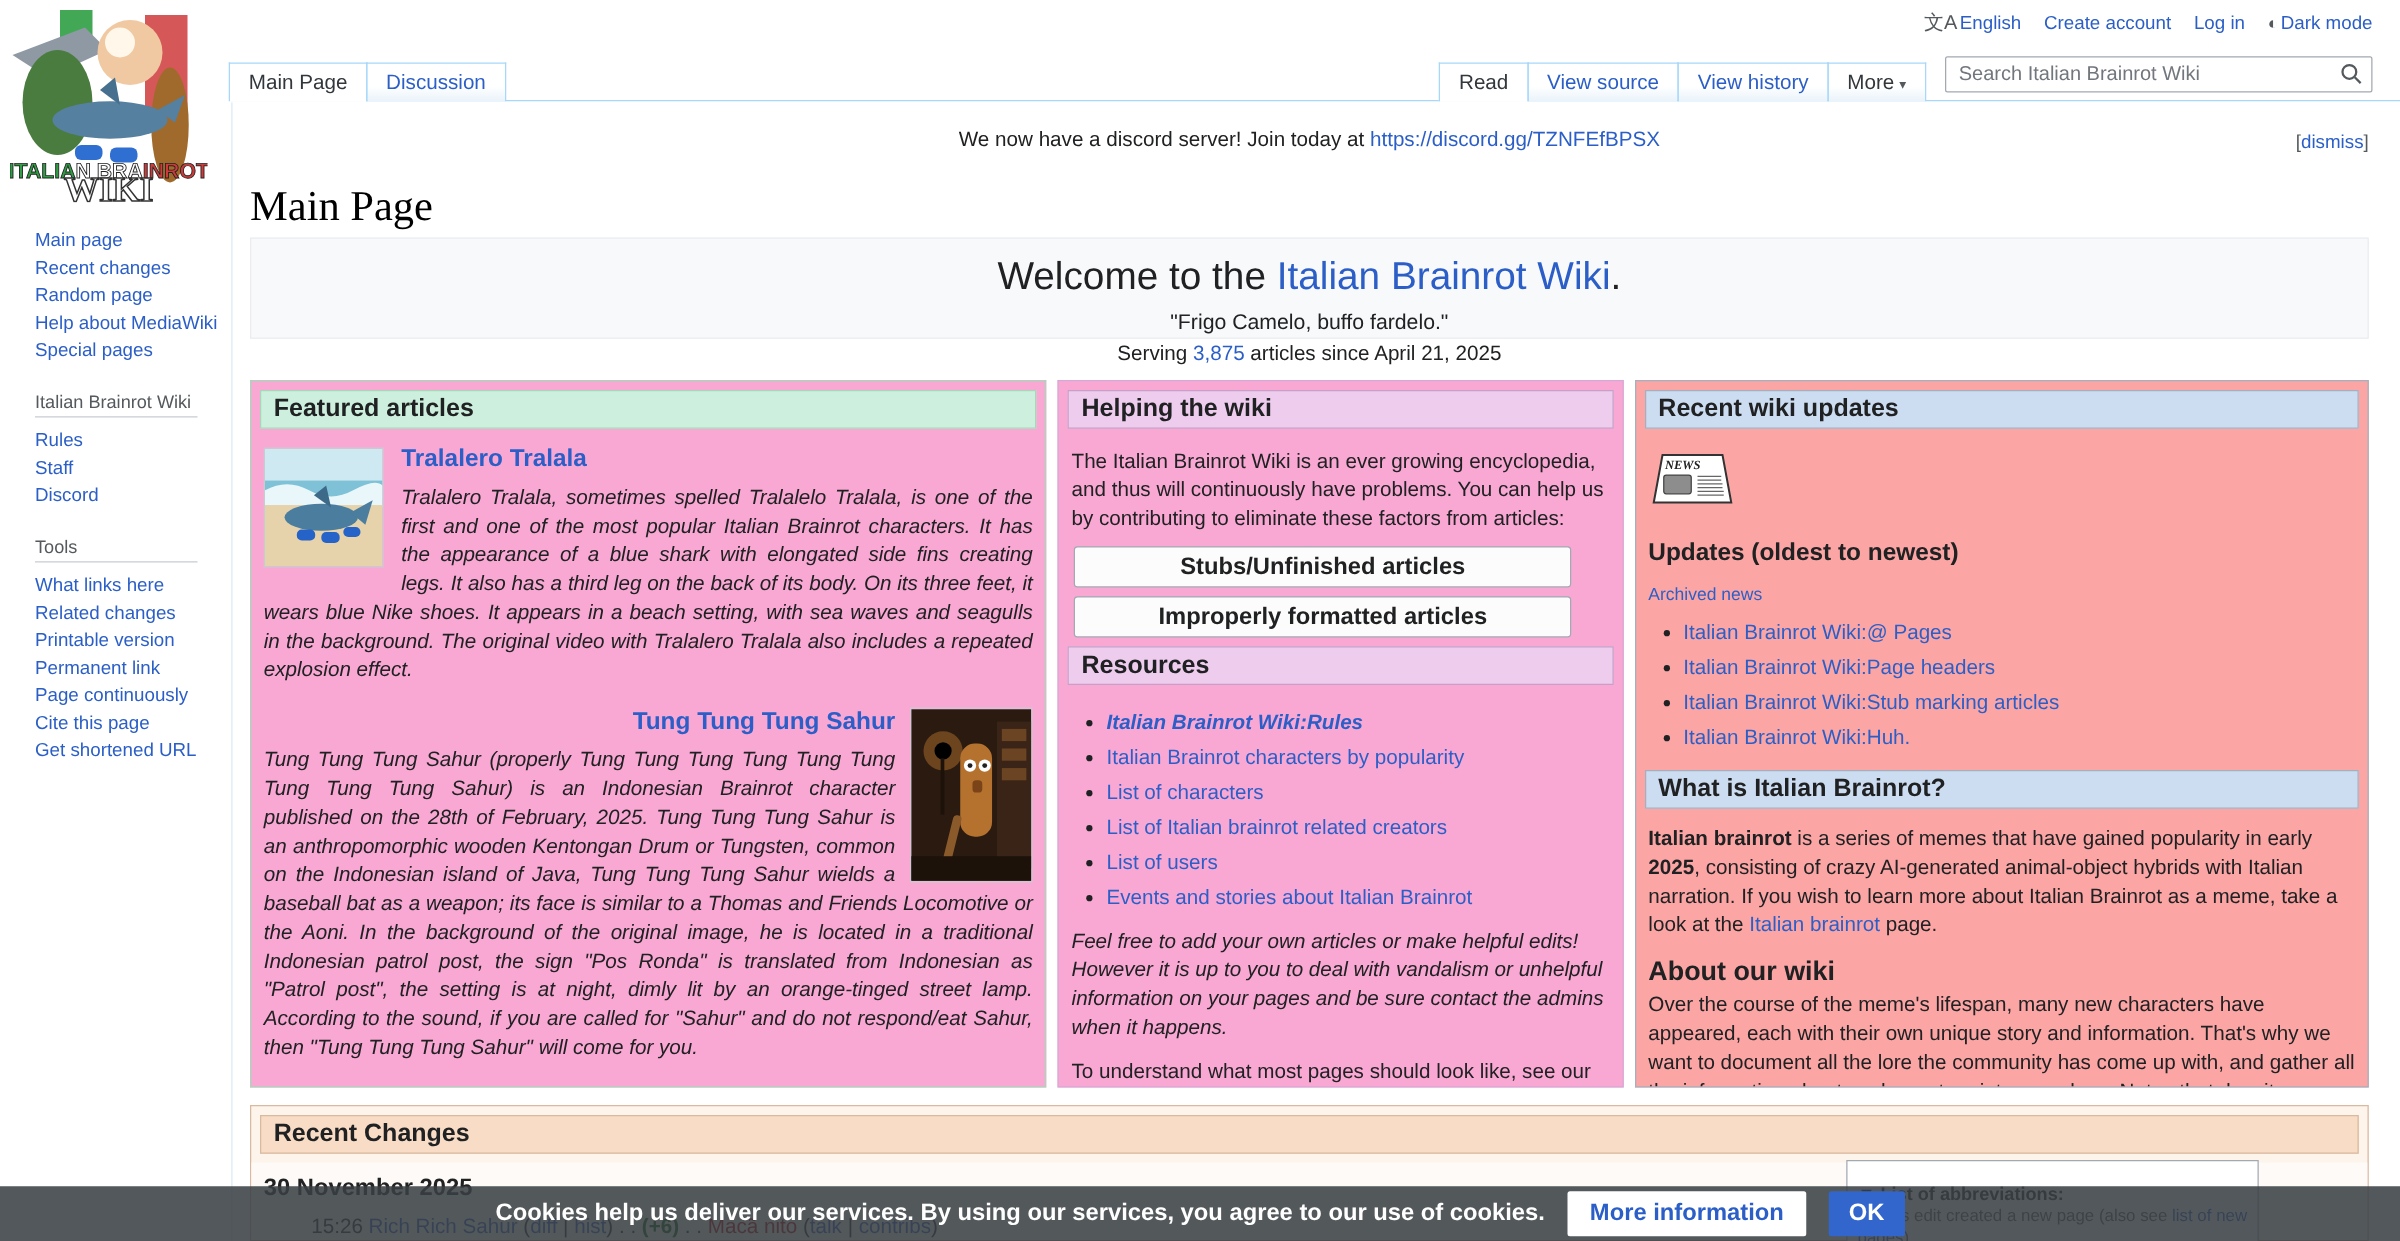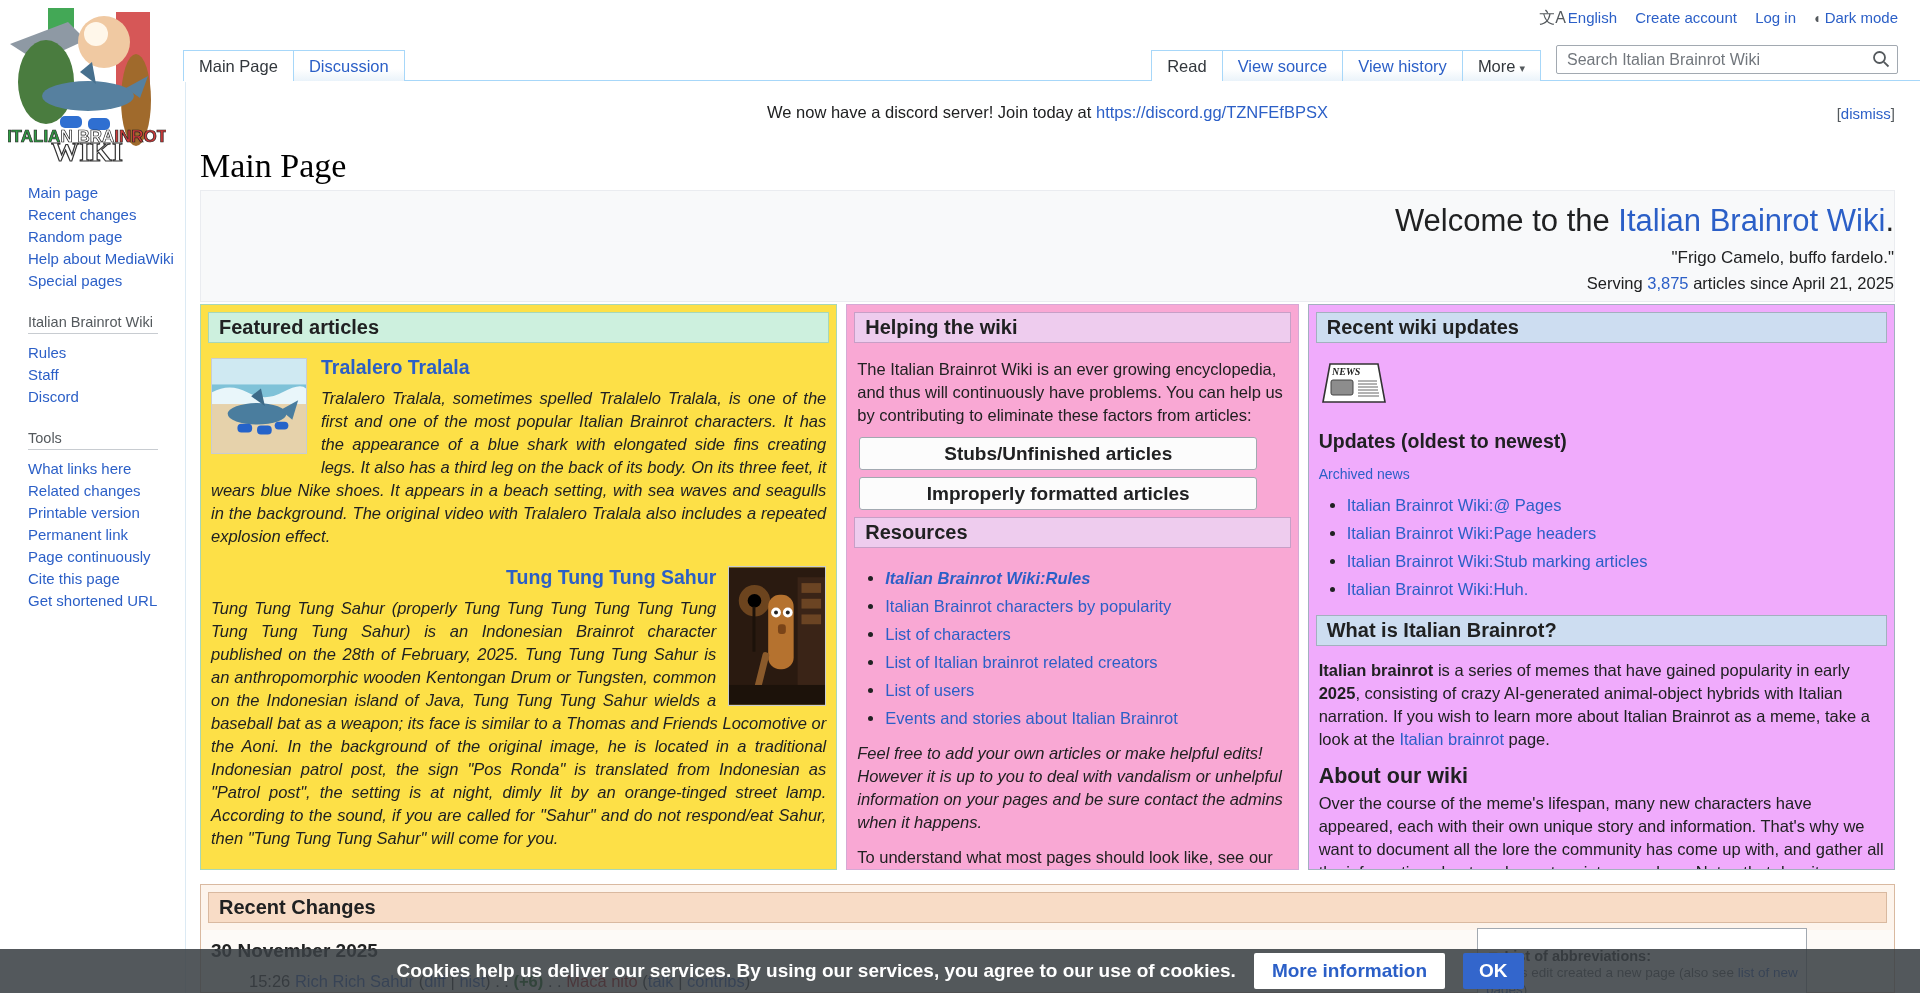--- a/index.html
+++ b/index.html
@@ -54,33 +54,33 @@
   
   .content { position:absolute; left:200px; right:25px; top:0; }
   .sitenotice { position:absolute; top:103px; left:0; right:0; text-align:center; font-size:16.5px; }
   .dismiss { position:absolute; right:0; top:105px; font-size:15px; color:#54595d; }
   .page-title {
     position:absolute; top:124px; left:0; right:0; height:48px;
     font-family:"Liberation Serif", serif; font-size:34px; font-weight:normal;
     border-bottom:1px solid #a2a9b1; color:#000;
   }
   .welcome {
-    position:absolute; top:190px; left:0; right:0; height:112px;
-    background:#f8f9fa; border:1px solid #eaecf0; text-align:right;
+    position:absolute; top:190px; left:0; right:0; height:81px;
+    background:#f8f9fa; border:1px solid #eaecf0; text-align:center;
   }
   .welcome .w-head { font-size:31px; margin-top:12px; color:#202122; }
   .welcome .w-motto { font-size:17px; margin-top:9px; }
   .welcome .w-serving { font-size:16.5px; margin-top:6px; }
 
   
   .cols { position:absolute; top:304px; left:0; right:0; height:566px; display:flex; gap:9px; }
   .col { overflow:hidden; height:566px; }
-  .col-left  { width:638px; border:1px solid #a7d7b8; background:#fde047; }
+  .col-left  { width:638px; border:1px solid #a7d7b8; background:#f9a8d4; }
   .col-mid   { width:453px; border:1px solid #d5a9d5; background:#f9a8d4; }
-  .col-right { width:588px; border:1px solid #a3b0bf; background:#f0abfc; }
+  .col-right { width:588px; border:1px solid #a3b0bf; background:#fca5a5; }
   .col-head { margin:7px; border:1px solid; padding:3px 10px; font-weight:bold; font-size:20px; color:#202122; }
   .head-green { background:#cdf0de; border-color:#a7d7b8; }
   .head-pink  { background:#eeccee; border-color:#c79fc7; }
   .head-blue  { background:#cdddf1; border-color:#a3b0bf; }
   .col-body { padding:2px 10px 0 10px; line-height:23px; }
   .feat-title { font-weight:bold; font-size:19.5px; display:inline-block; margin:4px 0 8px 0; }
   .feat-text { font-style:italic; text-align:justify; margin:0 0 14px 0; }
   .thumb { border:1px solid #c8ccd1; cursor:pointer; }
   .thumb-left { float:left; margin:6px 14px 6px 0; }
   .thumb-right { float:right; margin:4px 0 6px 12px; }

